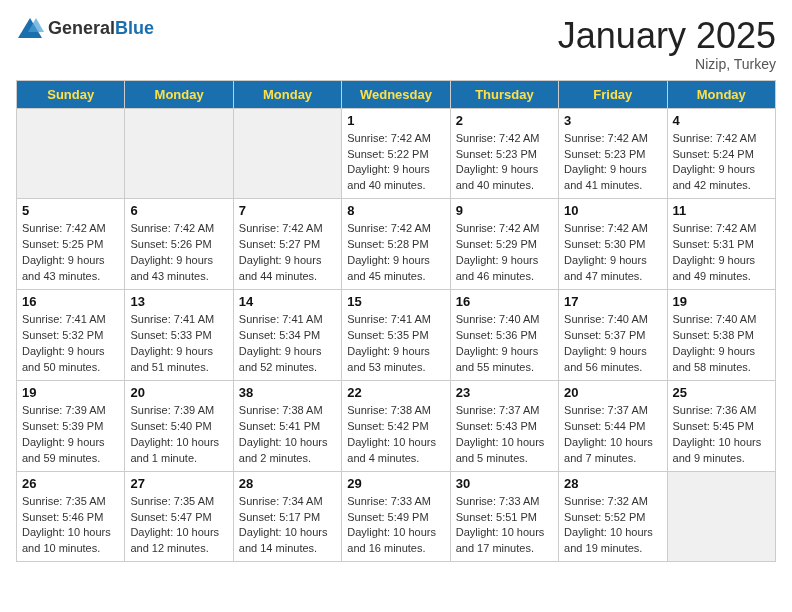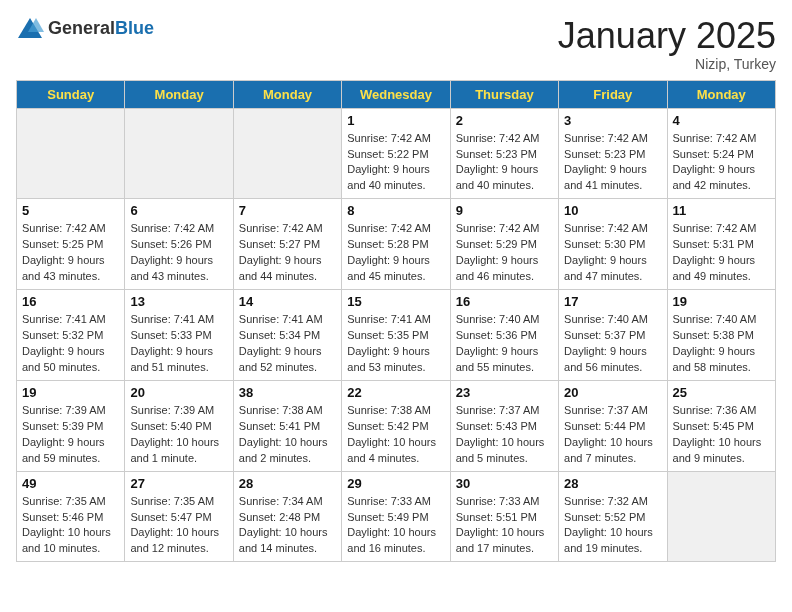--- a/index.html
+++ b/index.html
@@ -290,37 +290,37 @@
         <td>
           <div class="day-number">25</div>
           <div class="day-info" style="white-space: pre-line;">Sunrise: 7:36 AM
 Sunset: 5:45 PM
 Daylight: 10 hours
 and 9 minutes.</div>
         </td>
       </tr>
       <tr>
         <td>
-          <div class="day-number">49</div>
+          <div class="day-number">26</div>
           <div class="day-info" style="white-space: pre-line;">Sunrise: 7:35 AM
 Sunset: 5:46 PM
 Daylight: 10 hours
 and 10 minutes.</div>
         </td>
         <td>
           <div class="day-number">27</div>
           <div class="day-info" style="white-space: pre-line;">Sunrise: 7:35 AM
 Sunset: 5:47 PM
 Daylight: 10 hours
 and 12 minutes.</div>
         </td>
         <td>
           <div class="day-number">28</div>
           <div class="day-info" style="white-space: pre-line;">Sunrise: 7:34 AM
-Sunset: 2:48 PM
+Sunset: 5:17 PM
 Daylight: 10 hours
 and 14 minutes.</div>
         </td>
         <td>
           <div class="day-number">29</div>
           <div class="day-info" style="white-space: pre-line;">Sunrise: 7:33 AM
 Sunset: 5:49 PM
 Daylight: 10 hours
 and 16 minutes.</div>
         </td>

